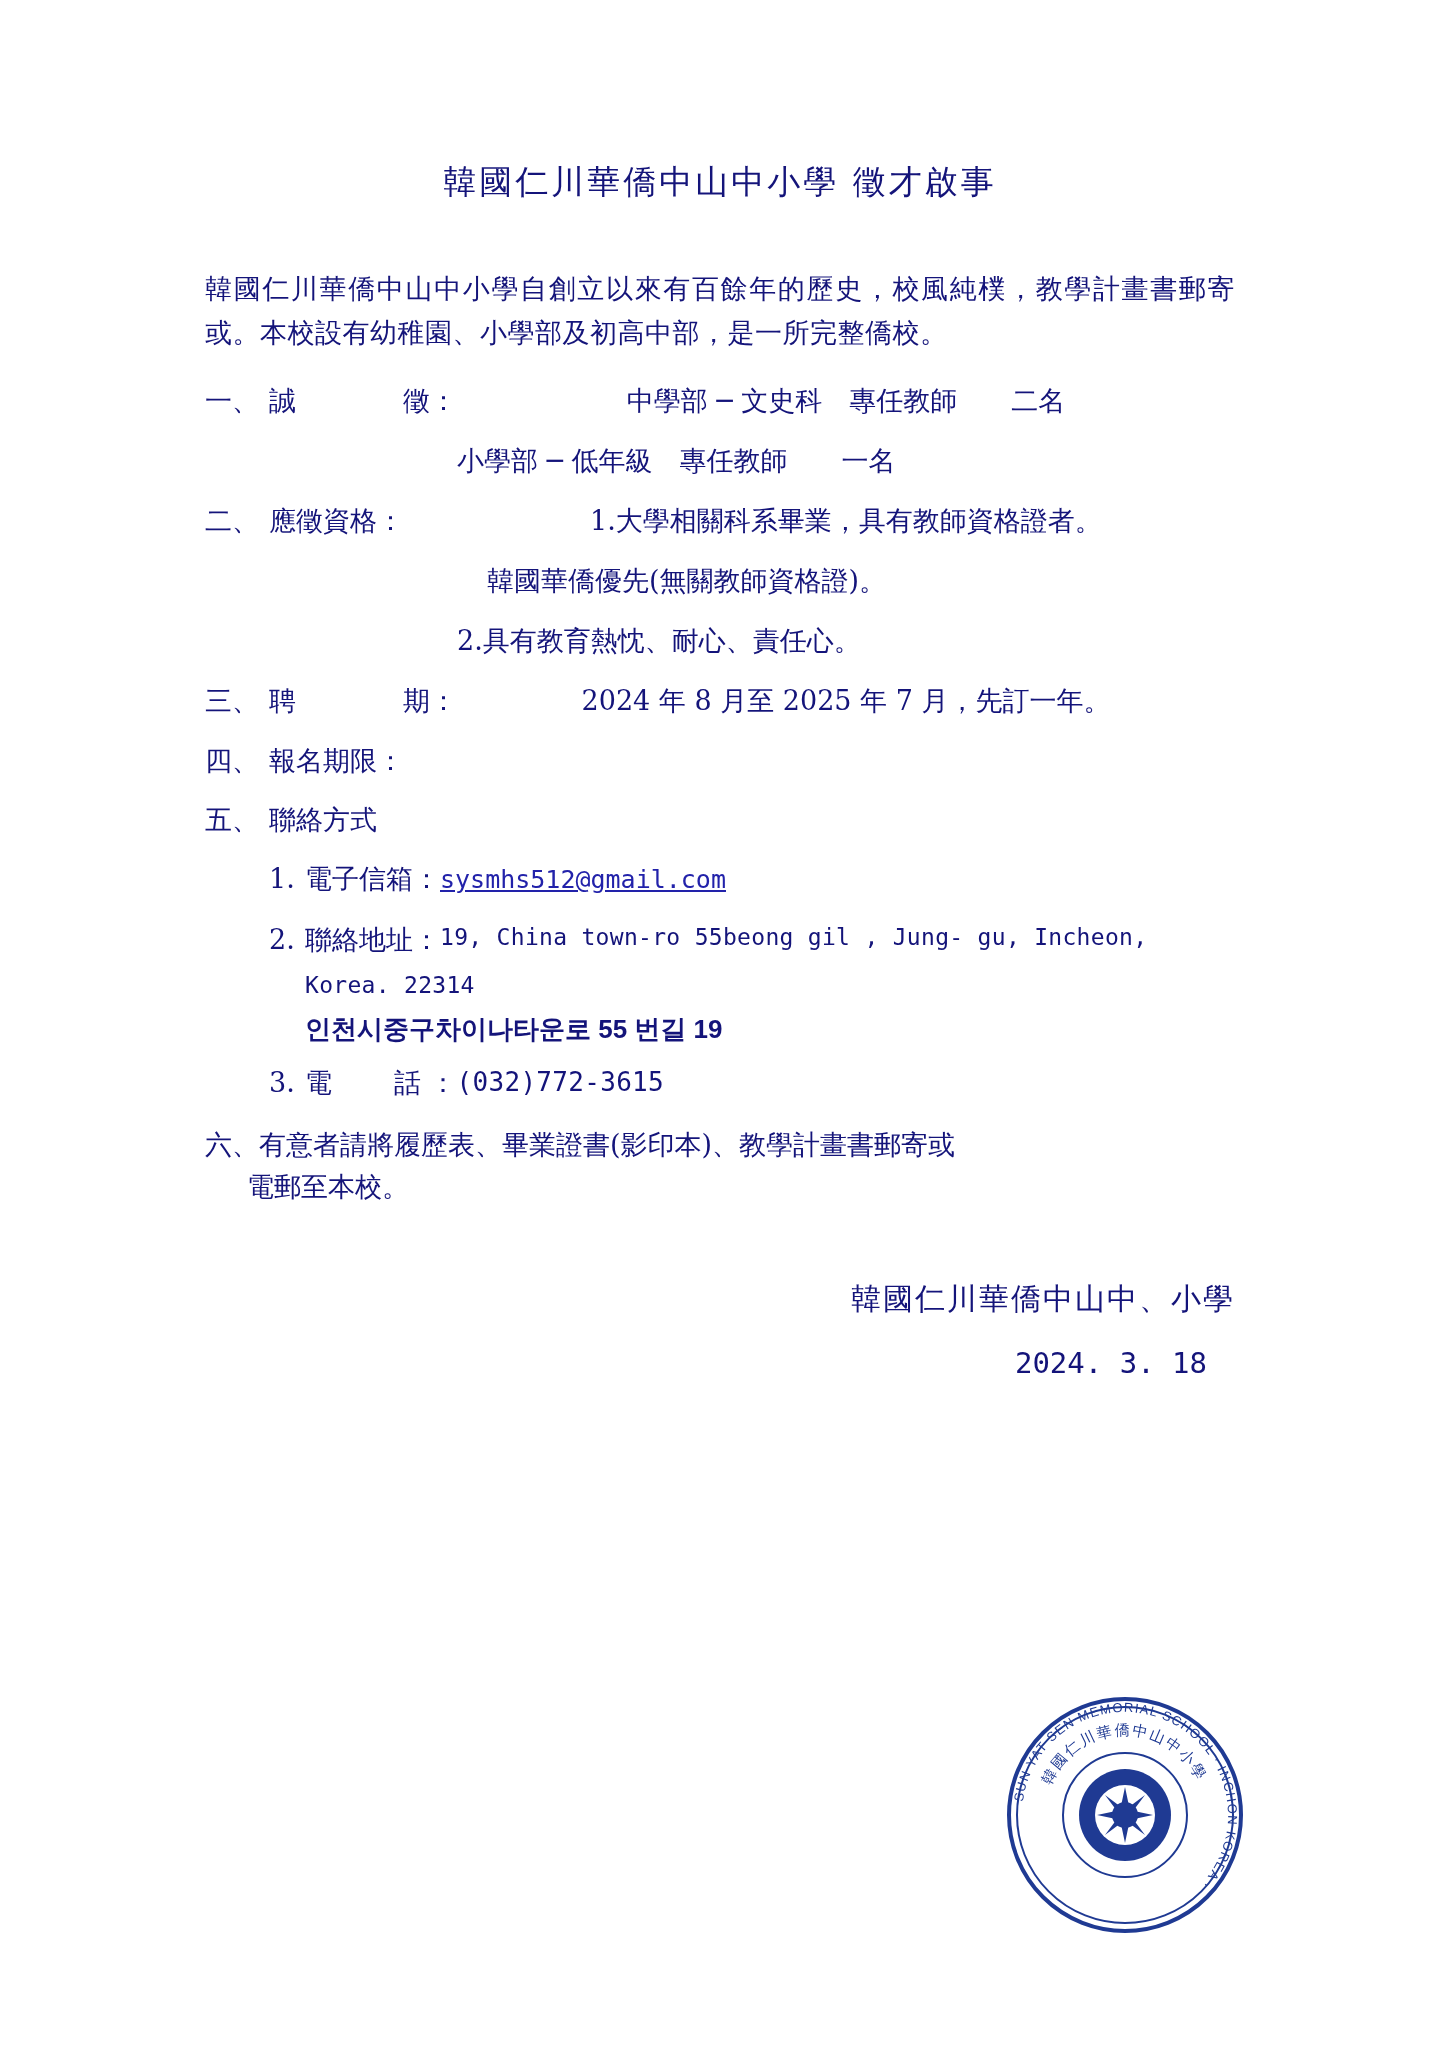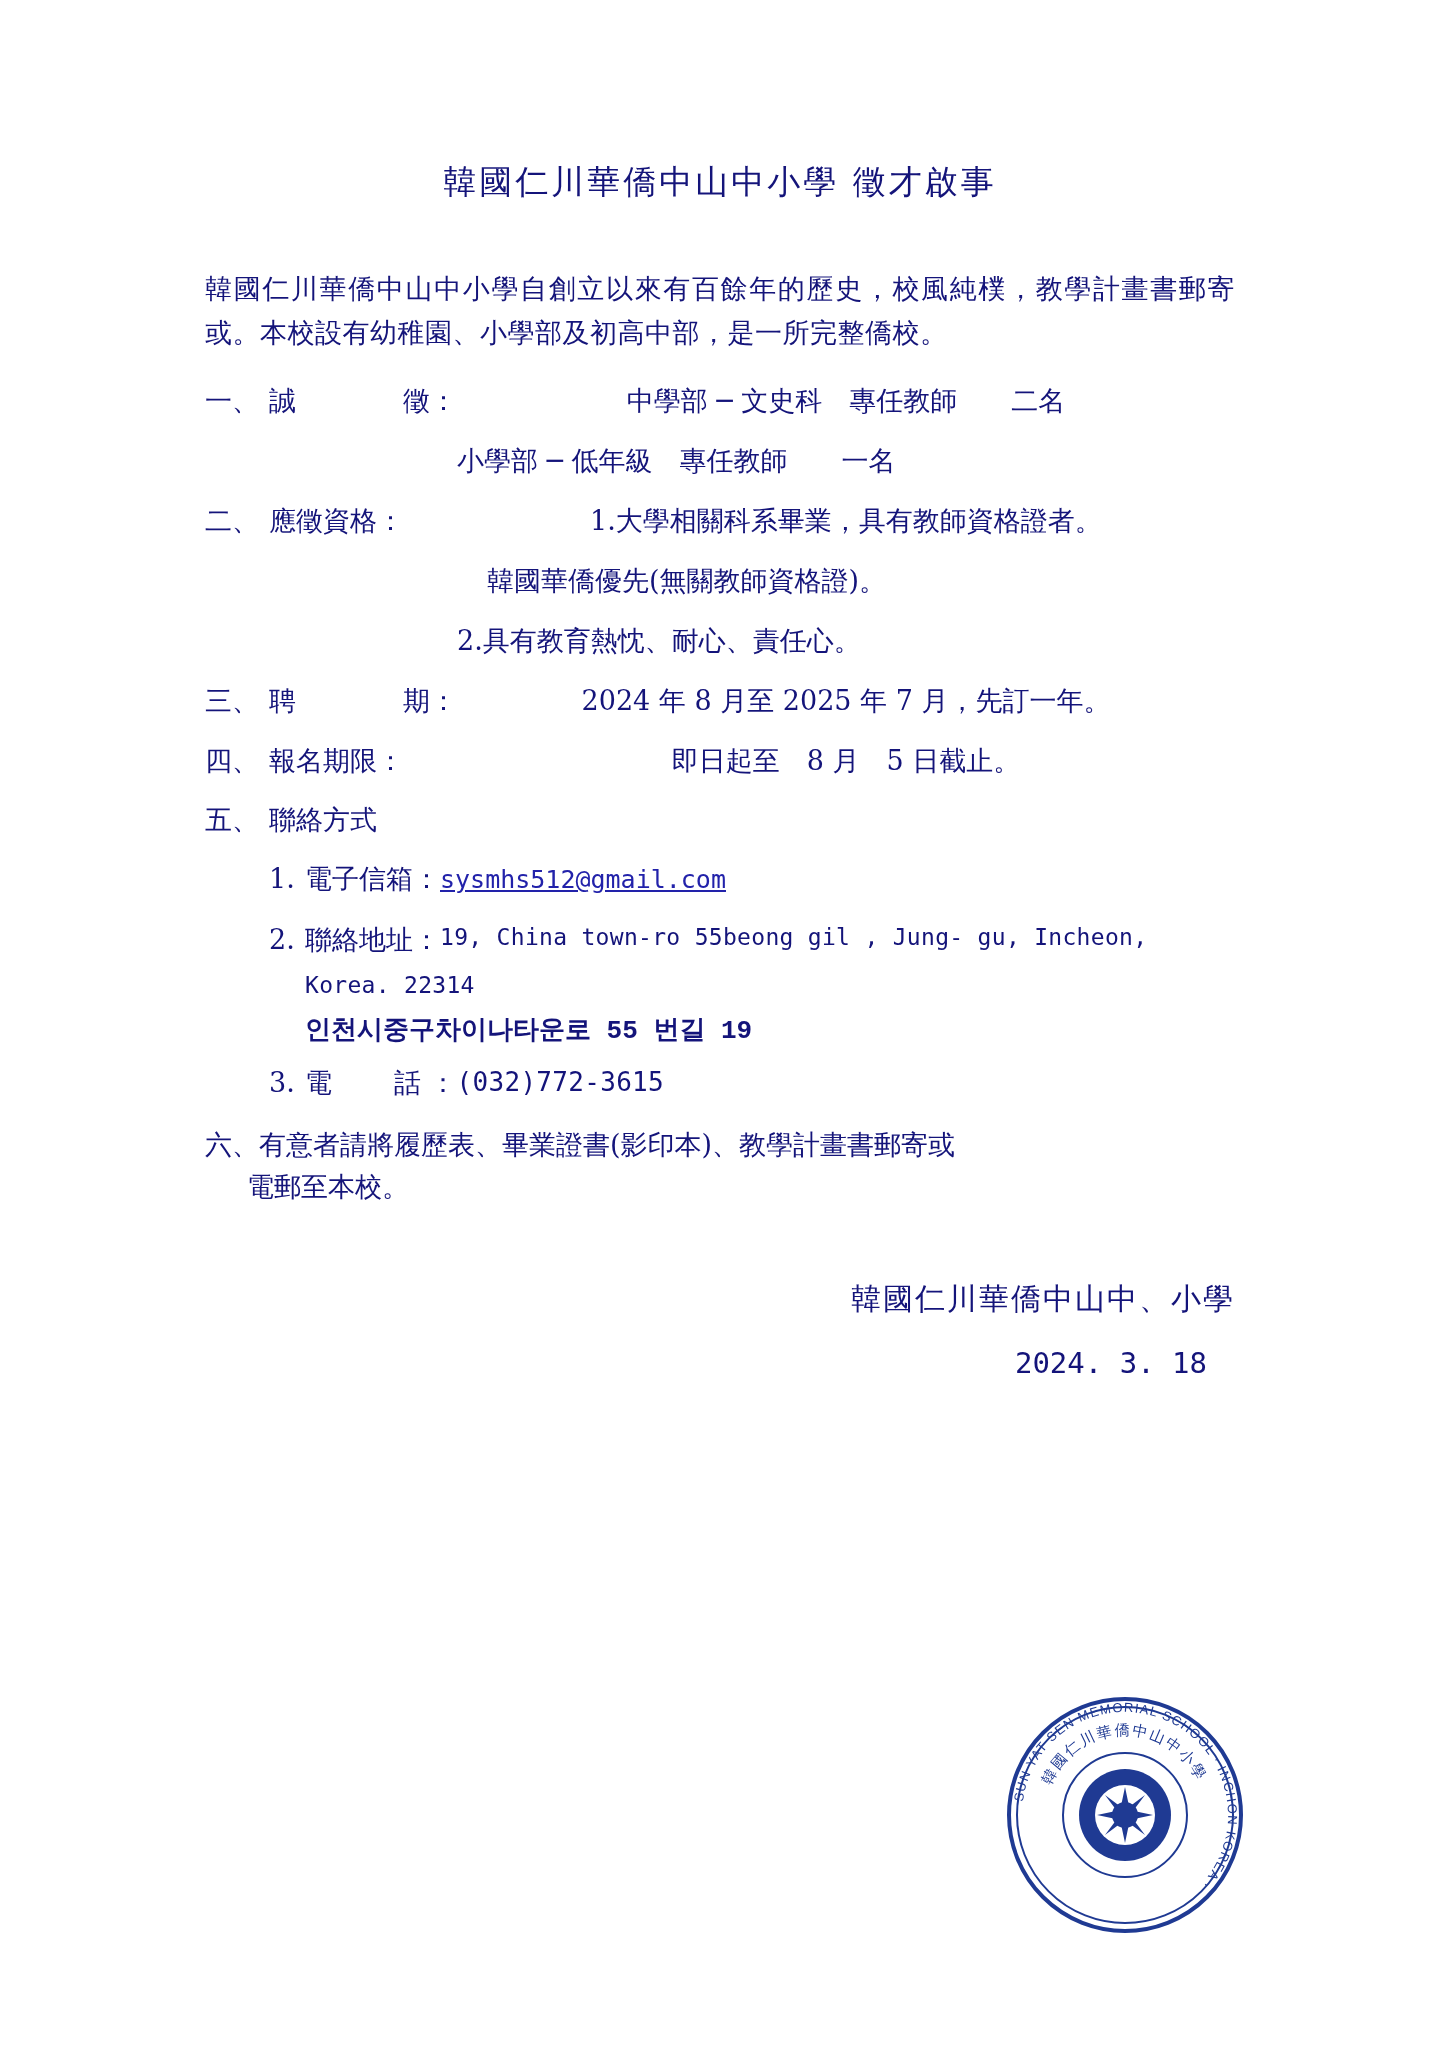--- a/index.html
+++ b/index.html
@@ -118,21 +118,21 @@
     font-family: "DejaVu Sans Mono", "Liberation Mono", monospace;
     font-size: 25px;
   }
   .addr-line2 {
     padding-left: 100px;
     margin-top: -8px;
     margin-bottom: 14px;
   }
   .addr-ko {
     padding-left: 100px;
-    font-family: Liberation Mono, monospace;
+    font-family: Liberation Sans, sans-serif;
     font-size: 26px;
     font-weight: 700;
     margin-bottom: 16px;
     color: #14147a;
   }
   .addr-school {
     padding-left: 100px;
     font-size: 27px;
     margin-bottom: 14px;
     color: #14147a;
@@ -203,21 +203,20 @@
       <div class="lbl">
         <span>聘</span>
         <span>期：</span>
       </div>
       <div class="val">2024 年 8 月至 2025 年 7 月，先訂一年。</div>
     </div>
 
     <div class="row">
       <div class="num">四、</div>
       <div class="lbl tight">報名期限：</div>
-      <div class="val">即日起至　8 月　5 日截止。</div>
     </div>
 
     <div class="row">
       <div class="num">五、</div>
       <div class="lbl tight">聯絡方式</div>
     </div>
 
     <div class="contact-list">
 
       <div class="citem">

